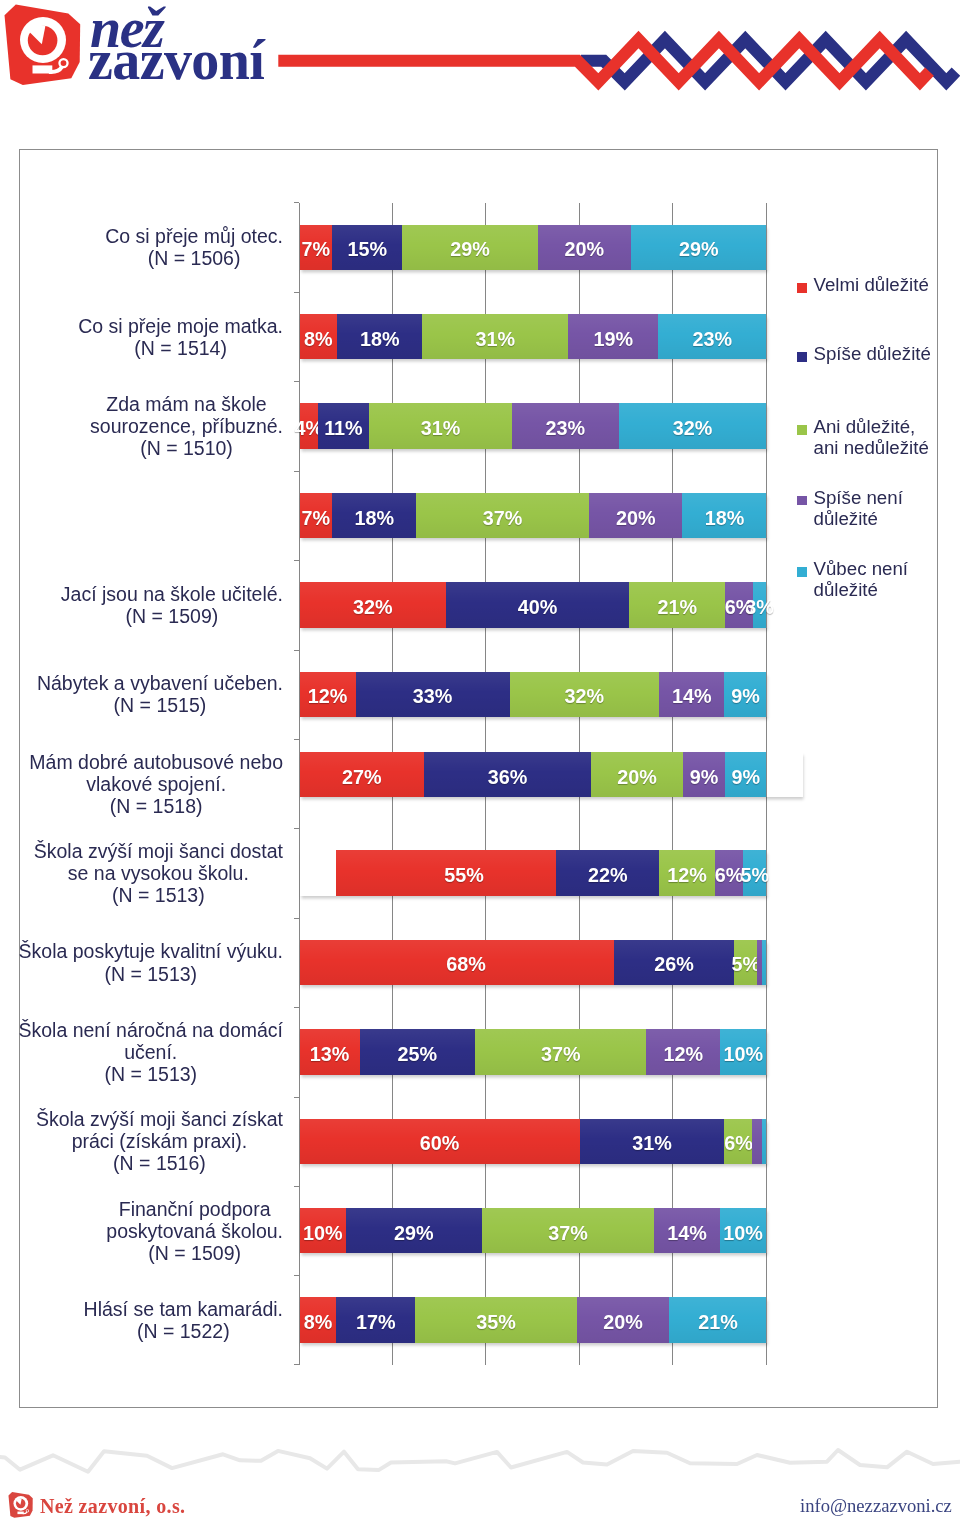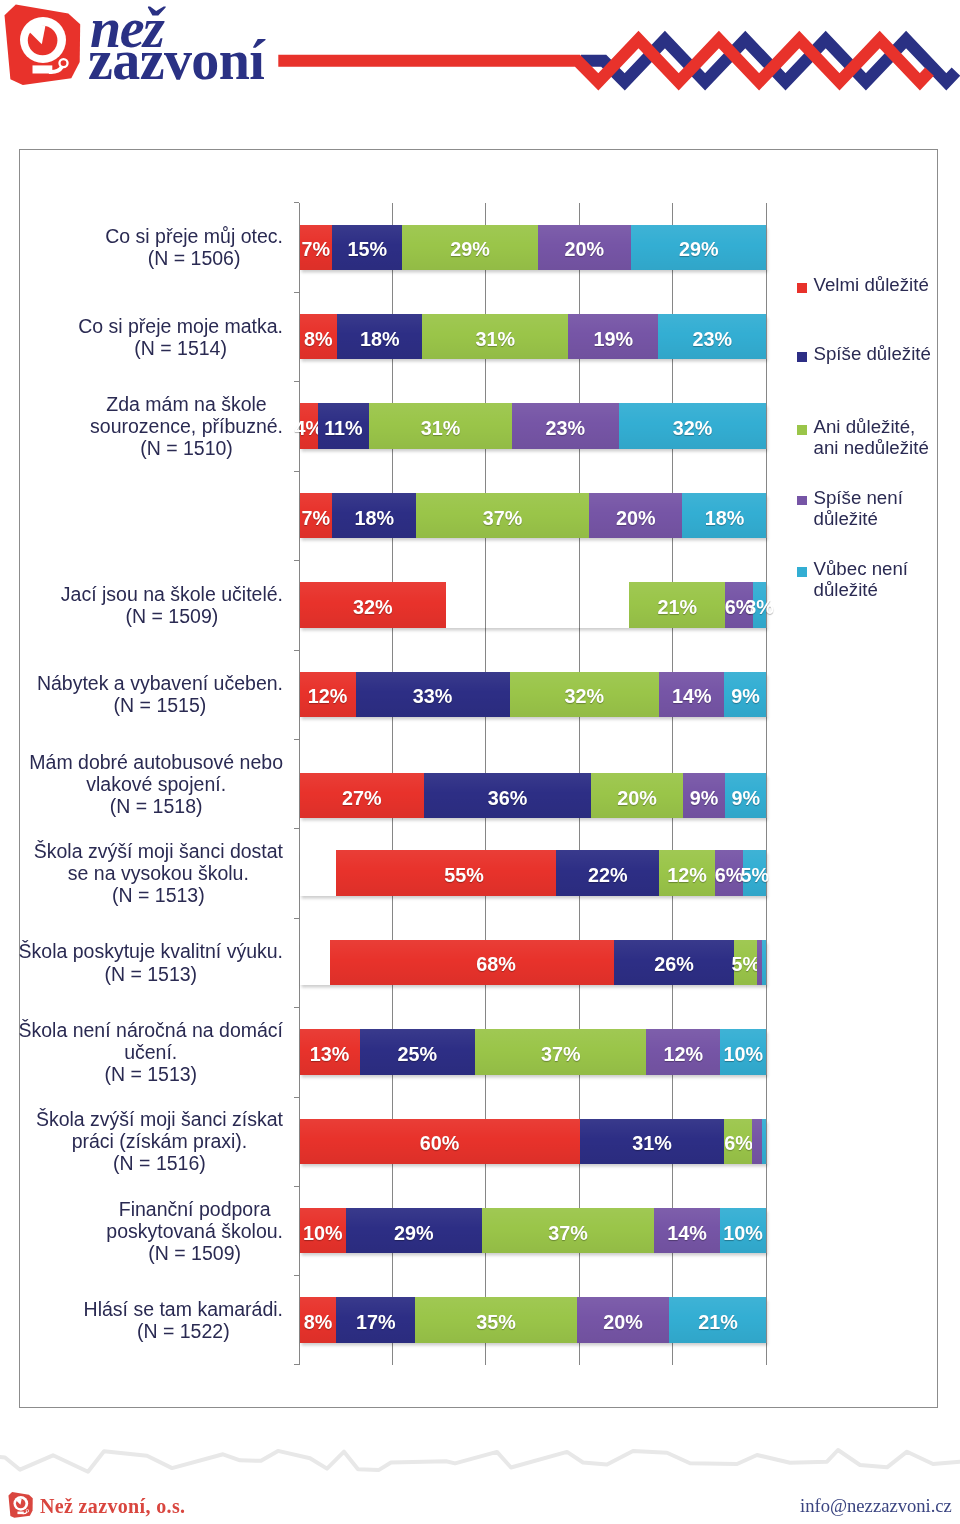--- a/index.html
+++ b/index.html
@@ -165,20 +165,21 @@
               <div class="seg" style="left: 382.94px; width: 84.06px; background: linear-gradient(rgba(255, 255, 255, 0.06), rgba(255, 255, 255, 0) 45%, rgba(0, 0, 0, 0.05)) rgb(51, 174, 211);">18%</div>
             </div>
           </div>
           <div class="row" style="top: 357.538px; height: 89.3846px;">
             <div class="catlabel">
               <div>Jací jsou na škole učitelé.</div>
               <div>(N = 1509)</div>
             </div>
             <div class="bar" style="top: 21.9923px;">
               <div class="seg" style="left: 0px; width: 146.51px; background: linear-gradient(rgba(255, 255, 255, 0.06), rgba(255, 255, 255, 0) 45%, rgba(0, 0, 0, 0.05)) rgb(232, 50, 43);">32%</div>
+              <div class="seg" style="left: 146.51px; width: 183.137px; background: linear-gradient(rgba(255, 255, 255, 0.06), rgba(255, 255, 255, 0) 45%, rgba(0, 0, 0, 0.05)) rgb(45, 46, 133);">40%</div>
               <div class="seg" style="left: 329.647px; width: 96.1471px; background: linear-gradient(rgba(255, 255, 255, 0.06), rgba(255, 255, 255, 0) 45%, rgba(0, 0, 0, 0.05)) rgb(154, 197, 73);">21%</div>
               <div class="seg" style="left: 425.794px; width: 27.4706px; background: linear-gradient(rgba(255, 255, 255, 0.06), rgba(255, 255, 255, 0) 45%, rgba(0, 0, 0, 0.05)) rgb(118, 85, 166);">6%</div>
               <div class="seg" style="left: 453.265px; width: 13.7353px; background: linear-gradient(rgba(255, 255, 255, 0.06), rgba(255, 255, 255, 0) 45%, rgba(0, 0, 0, 0.05)) rgb(51, 174, 211);">3%</div>
             </div>
           </div>
           <div class="row" style="top: 446.923px; height: 89.3846px;">
             <div class="catlabel">
               <div>Nábytek a vybavení učeben.</div>
               <div>(N = 1515)</div>
             </div>
@@ -189,21 +190,21 @@
               <div class="seg" style="left: 359.59px; width: 65.38px; background: linear-gradient(rgba(255, 255, 255, 0.06), rgba(255, 255, 255, 0) 45%, rgba(0, 0, 0, 0.05)) rgb(118, 85, 166);">14%</div>
               <div class="seg" style="left: 424.97px; width: 42.03px; background: linear-gradient(rgba(255, 255, 255, 0.06), rgba(255, 255, 255, 0) 45%, rgba(0, 0, 0, 0.05)) rgb(51, 174, 211);">9%</div>
             </div>
           </div>
           <div class="row" style="top: 536.308px; height: 89.3846px;">
             <div class="catlabel">
               <div>Mám dobré autobusové nebo</div>
               <div>vlakové spojení.</div>
               <div>(N = 1518)</div>
             </div>
-            <div class="bar" style="top: 34px;">
+            <div class="bar" style="top: 13px; padding-left: 36px;">
               <div class="seg" style="left: 0px; width: 124.842px; background: linear-gradient(rgba(255, 255, 255, 0.06), rgba(255, 255, 255, 0) 45%, rgba(0, 0, 0, 0.05)) rgb(232, 50, 43);">27%</div>
               <div class="seg" style="left: 124.842px; width: 166.455px; background: linear-gradient(rgba(255, 255, 255, 0.06), rgba(255, 255, 255, 0) 45%, rgba(0, 0, 0, 0.05)) rgb(45, 46, 133);">36%</div>
               <div class="seg" style="left: 291.297px; width: 92.4752px; background: linear-gradient(rgba(255, 255, 255, 0.06), rgba(255, 255, 255, 0) 45%, rgba(0, 0, 0, 0.05)) rgb(154, 197, 73);">20%</div>
               <div class="seg" style="left: 383.772px; width: 41.6139px; background: linear-gradient(rgba(255, 255, 255, 0.06), rgba(255, 255, 255, 0) 45%, rgba(0, 0, 0, 0.05)) rgb(118, 85, 166);">9%</div>
               <div class="seg" style="left: 425.386px; width: 41.6139px; background: linear-gradient(rgba(255, 255, 255, 0.06), rgba(255, 255, 255, 0) 45%, rgba(0, 0, 0, 0.05)) rgb(51, 174, 211);">9%</div>
             </div>
           </div>
           <div class="row" style="top: 625.692px; height: 89.3846px;">
             <div class="catlabel">
               <div>Škola zvýší moji šanci dostat</div>
@@ -217,21 +218,21 @@
               <div class="seg" style="left: 415.63px; width: 28.02px; background: linear-gradient(rgba(255, 255, 255, 0.06), rgba(255, 255, 255, 0) 45%, rgba(0, 0, 0, 0.05)) rgb(118, 85, 166);">6%</div>
               <div class="seg" style="left: 443.65px; width: 23.35px; background: linear-gradient(rgba(255, 255, 255, 0.06), rgba(255, 255, 255, 0) 45%, rgba(0, 0, 0, 0.05)) rgb(51, 174, 211);">5%</div>
             </div>
           </div>
           <div class="row" style="top: 715.077px; height: 89.3846px;">
             <div class="catlabel">
               <div>Škola poskytuje kvalitní výuku.</div>
               <div>(N = 1513)</div>
             </div>
             <div class="bar" style="top: 21.9923px;">
-              <div class="seg" style="left: 0px; width: 333px; background: linear-gradient(rgba(255, 255, 255, 0.06), rgba(255, 255, 255, 0) 45%, rgba(0, 0, 0, 0.05)) rgb(232, 50, 43); margin-left: 30px;">68%</div>
+              <div class="seg" style="left: 0px; width: 333px; background: linear-gradient(rgba(255, 255, 255, 0.06), rgba(255, 255, 255, 0) 45%, rgba(0, 0, 0, 0.05)) rgb(232, 50, 43);">68%</div>
               <div class="seg" style="left: 314.416px; width: 120.218px; background: linear-gradient(rgba(255, 255, 255, 0.06), rgba(255, 255, 255, 0) 45%, rgba(0, 0, 0, 0.05)) rgb(45, 46, 133);">26%</div>
               <div class="seg" style="left: 434.634px; width: 23.1188px; background: linear-gradient(rgba(255, 255, 255, 0.06), rgba(255, 255, 255, 0) 45%, rgba(0, 0, 0, 0.05)) rgb(154, 197, 73);">5%</div>
               <div class="seg" style="left: 457.752px; width: 4.62376px; background: linear-gradient(rgba(255, 255, 255, 0.06), rgba(255, 255, 255, 0) 45%, rgba(0, 0, 0, 0.05)) rgb(118, 85, 166);"></div>
               <div class="seg" style="left: 462.376px; width: 4.62376px; background: linear-gradient(rgba(255, 255, 255, 0.06), rgba(255, 255, 255, 0) 45%, rgba(0, 0, 0, 0.05)) rgb(51, 174, 211);"></div>
             </div>
           </div>
           <div class="row" style="top: 804.462px; height: 89.3846px;">
             <div class="catlabel">
               <div>Škola není náročná na domácí</div>
               <div>učení.</div>

